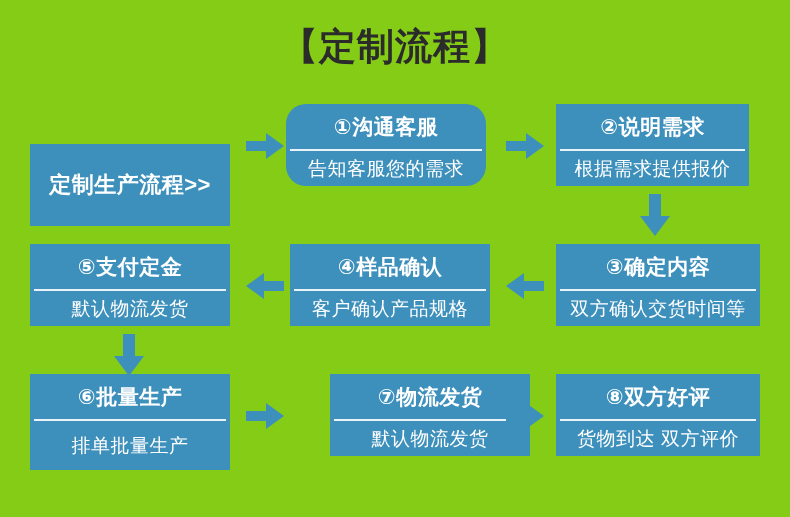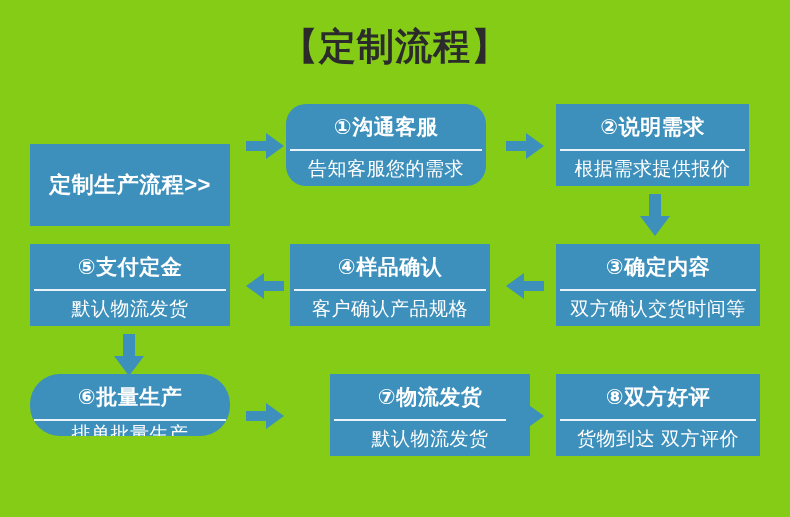--- a/index.html
+++ b/index.html
@@ -158,21 +158,21 @@
     <div class="divider"></div>
     <div class="body">双方确认交货时间等</div>
   </div>
 
   <div class="arrow" style="left:114px; top:334px;">
     <svg width="30" height="42" viewBox="0 0 30 42" aria-hidden="true">
       <path d="M9 0 H21 V22 H30 L15 42 L0 22 H9 Z" fill="#3d90bb"></path>
     </svg>
   </div>
 
-  <div class="box" style="left:30px; top:374px; width:200px; height:62px;border-radius:30px;">
+  <div class="box" style="left:30px; top:374px; width:200px; height:96px;">
     <div class="hdr">⑥批量生产</div>
     <div class="divider"></div>
     <div class="body">排单批量生产</div>
   </div>
 
   <div class="arrow" style="left:246px; top:403px;">
     <svg width="38" height="26" viewBox="0 0 38 26" aria-hidden="true">
       <path d="M0 8 H20 V0 L38 13 L20 26 V18 H0 Z" fill="#3d90bb"></path>
     </svg>
   </div>

